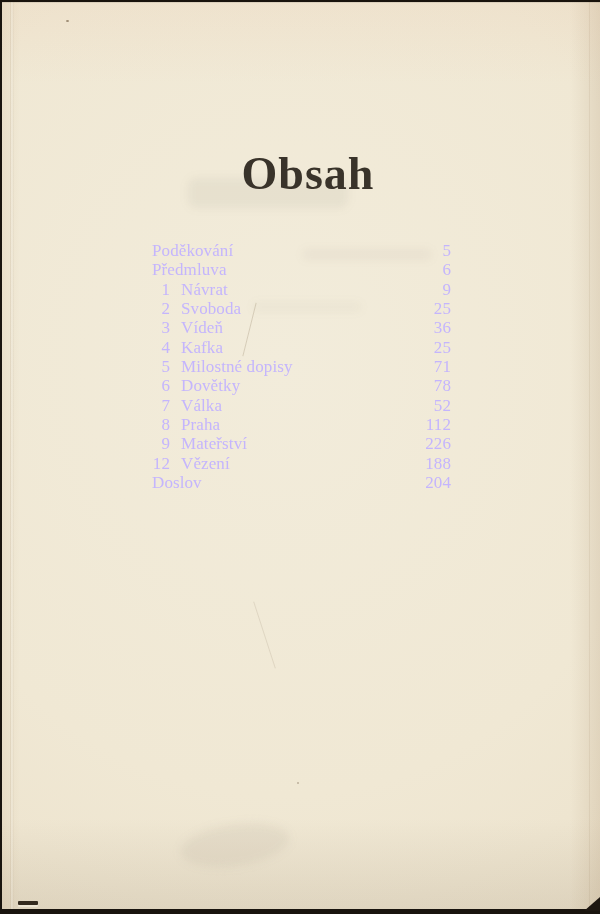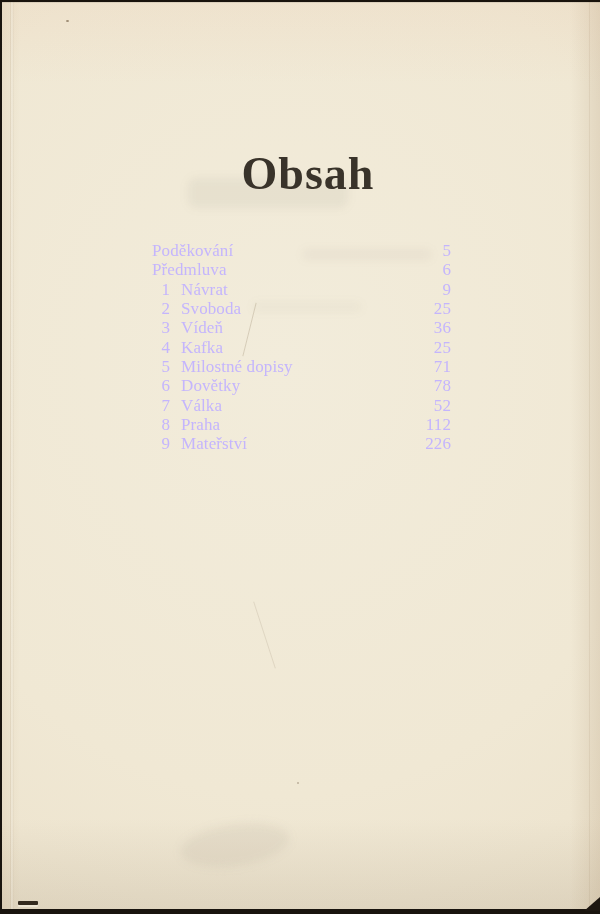--- a/index.html
+++ b/index.html
@@ -215,17 +215,26 @@
     <div class="row">
       <span class="num">8</span>
       <span class="label">Praha</span>
       <span class="page">112</span>
     </div>
     <div class="row">
       <span class="num">9</span>
       <span class="label">Mateřství</span>
       <span class="page">226</span>
     </div>
+    <div class="row">
+      <span class="num">12</span>
+      <span class="label">Vězení</span>
+      <span class="page">188</span>
+    </div>
+    <div class="row no-num">
+      <span class="label">Doslov</span>
+      <span class="page">204</span>
+    </div>
   </div>
 
 <div class="artifact bottom-mark"></div>
 <div class="artifact corner-cut"></div>
 <div class="artifact top-edge-shadow"></div>
 
 </body></html>

